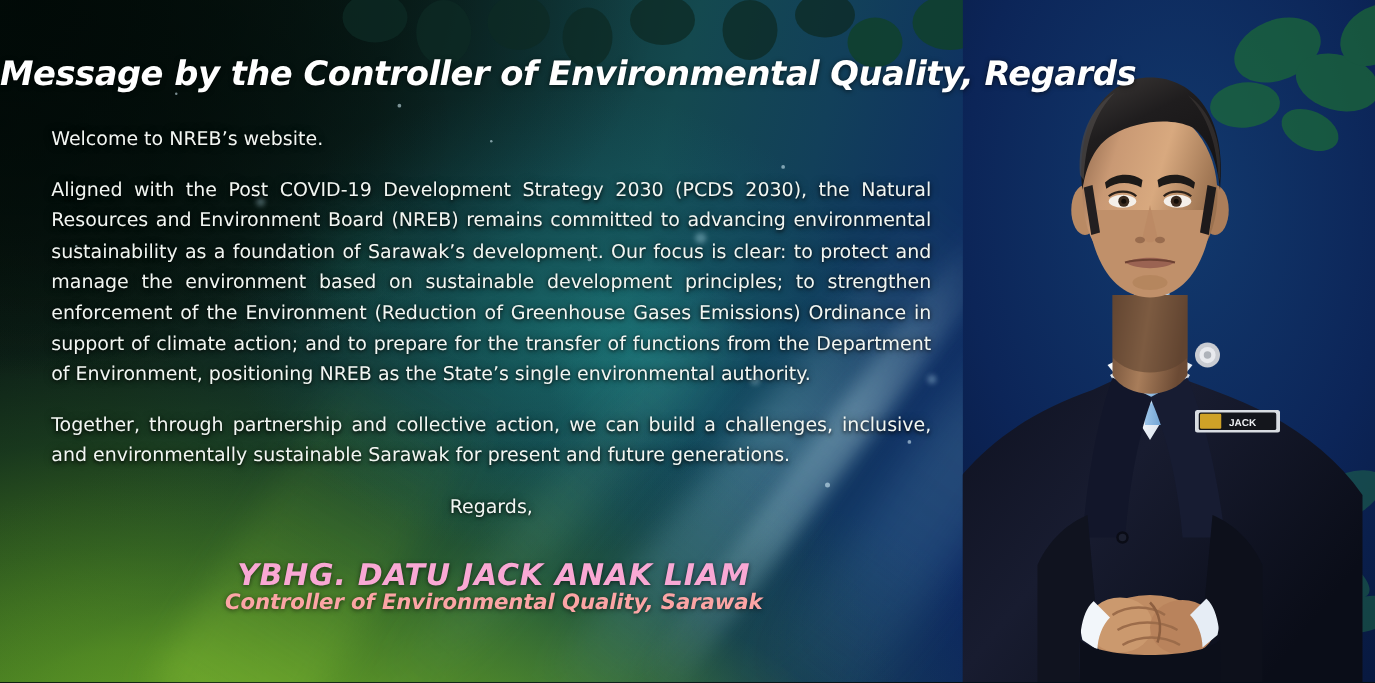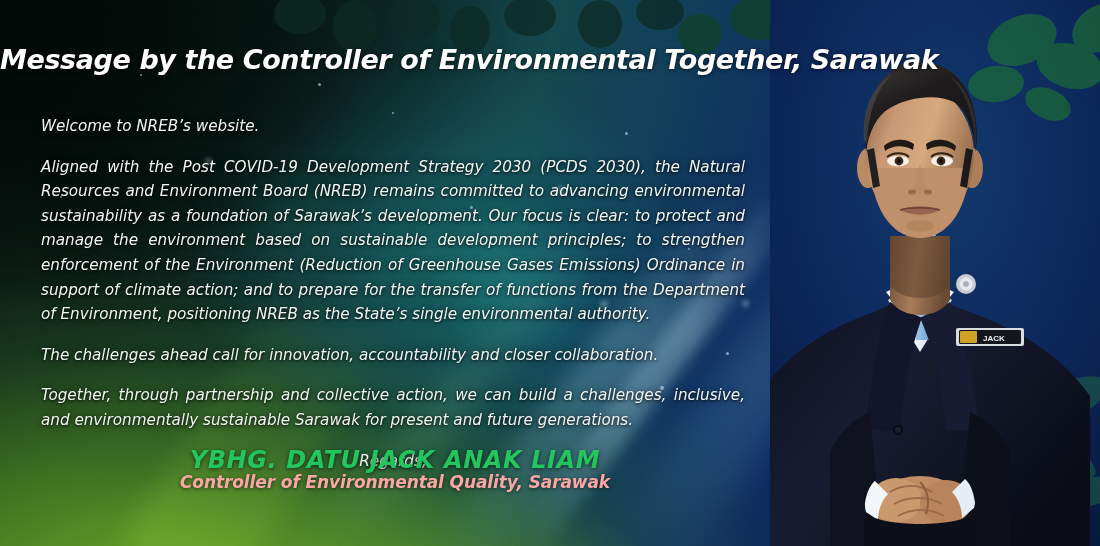--- a/index.html
+++ b/index.html
@@ -173,39 +173,38 @@
     font-size: 27px;
     font-style: italic;
     font-weight: 600;
     letter-spacing: -0.4px;
     text-shadow: 0 1px 4px rgba(0,0,0,0.65);
     white-space: nowrap;
   }
   .body-block {
     position: absolute;
     left: 41px;
-    top: 114px;
+    top: 99px;
     width: 704px;
     color: #f2f6f2;
     font-family: "DejaVu Sans", sans-serif;
-    font-style: italic;
     font-size: 15.2px;
     line-height: 24.6px;
     text-shadow: 0 1px 3px rgba(0,0,0,0.80), 0 0 8px rgba(0,0,0,0.45);
   }
   .body-block p { margin: 0 0 16px 0; }
   .body-block p.justify { text-align: justify; }
   .body-block p:last-child { margin-bottom: 0; text-align: center; }
 
   .sign-name {
     position: absolute;
     left: 0; top: 446px;
     width: 790px;
     text-align: center;
-    color: #22c55e;
+    color: #f9a8d4;
     font-family: "DejaVu Sans", sans-serif;
     font-size: 24px;
     font-style: italic;
     font-weight: 700;
     letter-spacing: 0.6px;
     text-shadow: 0 1px 4px rgba(0,0,0,0.6);
     white-space: nowrap;
   }
   .sign-role {
     position: absolute;
@@ -466,26 +465,25 @@
         <path d="M60 546 L60 452 C 70 430, 86 418, 100 412 L 106 480 C 96 488, 92 504, 94 546 Z" fill="#10131f"></path>
         <path d="M240 546 L240 452 C 230 430, 214 418, 200 412 L 194 478 C 204 486, 208 504, 206 546 Z" fill="#0d101b"></path>
       </g>
 
       <path d="M94 546 L94 512 C 110 528, 190 528, 206 512 L 206 546 Z" fill="#0c0f1a"></path>
     </svg>
   </div>
 
   <div class="text-col">
 
-    <div class="title">Message by the Controller of Environmental Together, Sarawak</div>
+    <div class="title">Message by the Controller of Environmental Quality, Regards</div>
 
     <div class="body-block">
       <p>Welcome to NREB’s website.</p>
       <p class="justify">Aligned with the Post COVID-19 Development Strategy 2030 (PCDS 2030), the Natural Resources and Environment Board (NREB) remains committed to advancing environmental sustainability as a foundation of Sarawak’s development. Our focus is clear: to protect and manage the environment based on sustainable development principles; to strengthen enforcement of the Environment (Reduction of Greenhouse Gases Emissions) Ordinance in support of climate action; and to prepare for the transfer of functions from the Department of Environment, positioning NREB as the State’s single environmental authority.</p>
-      <p>The challenges ahead call for innovation, accountability and closer collaboration.</p>
       <p class="justify">Together, through partnership and collective action, we can build a challenges, inclusive, and environmentally sustainable Sarawak for present and future generations.</p>
       <p>Regards,</p>
     </div>
 
     <div class="sign-name">YBHG. DATU JACK ANAK LIAM</div>
     <div class="sign-role">Controller of Environmental Quality, Sarawak</div>
   </div>
 
 </div>
 

